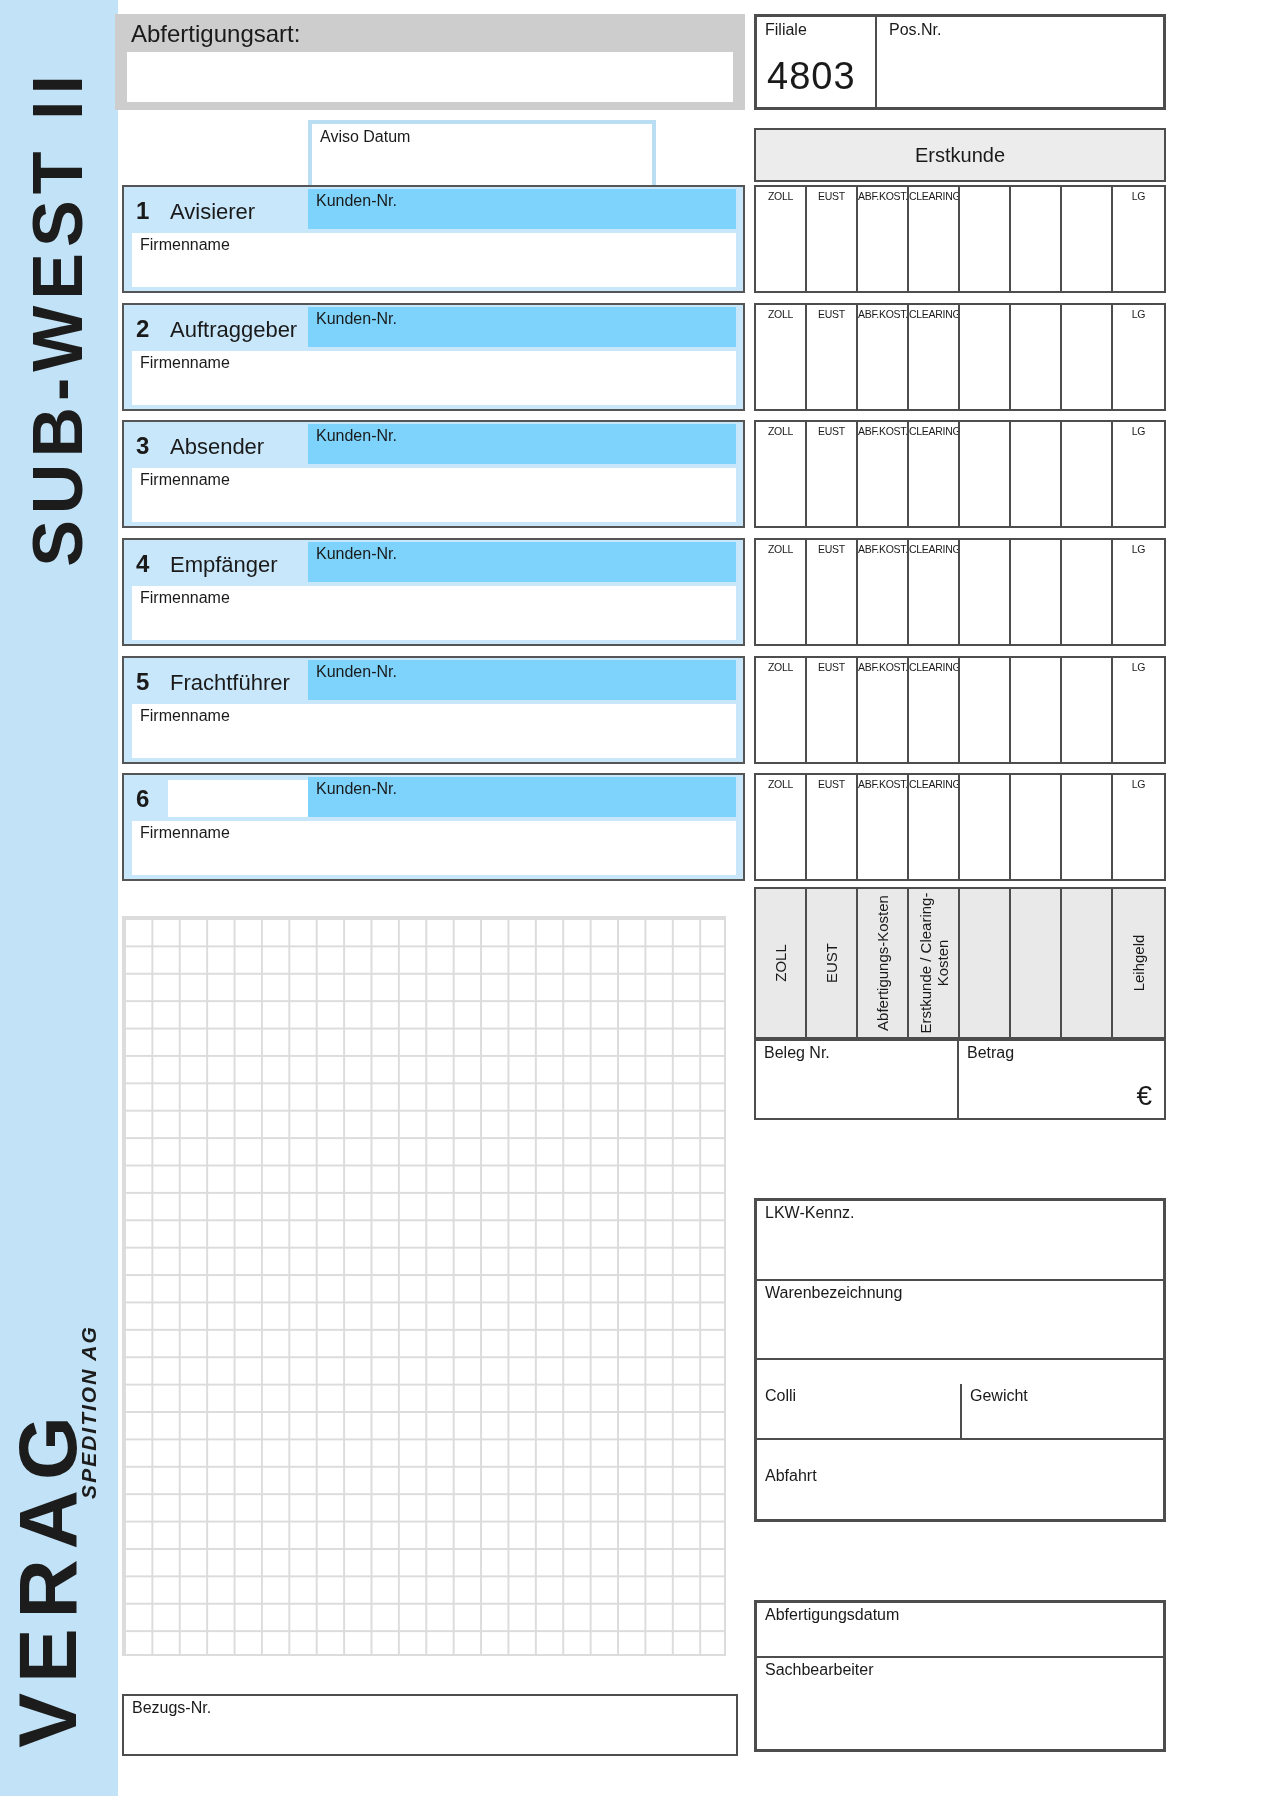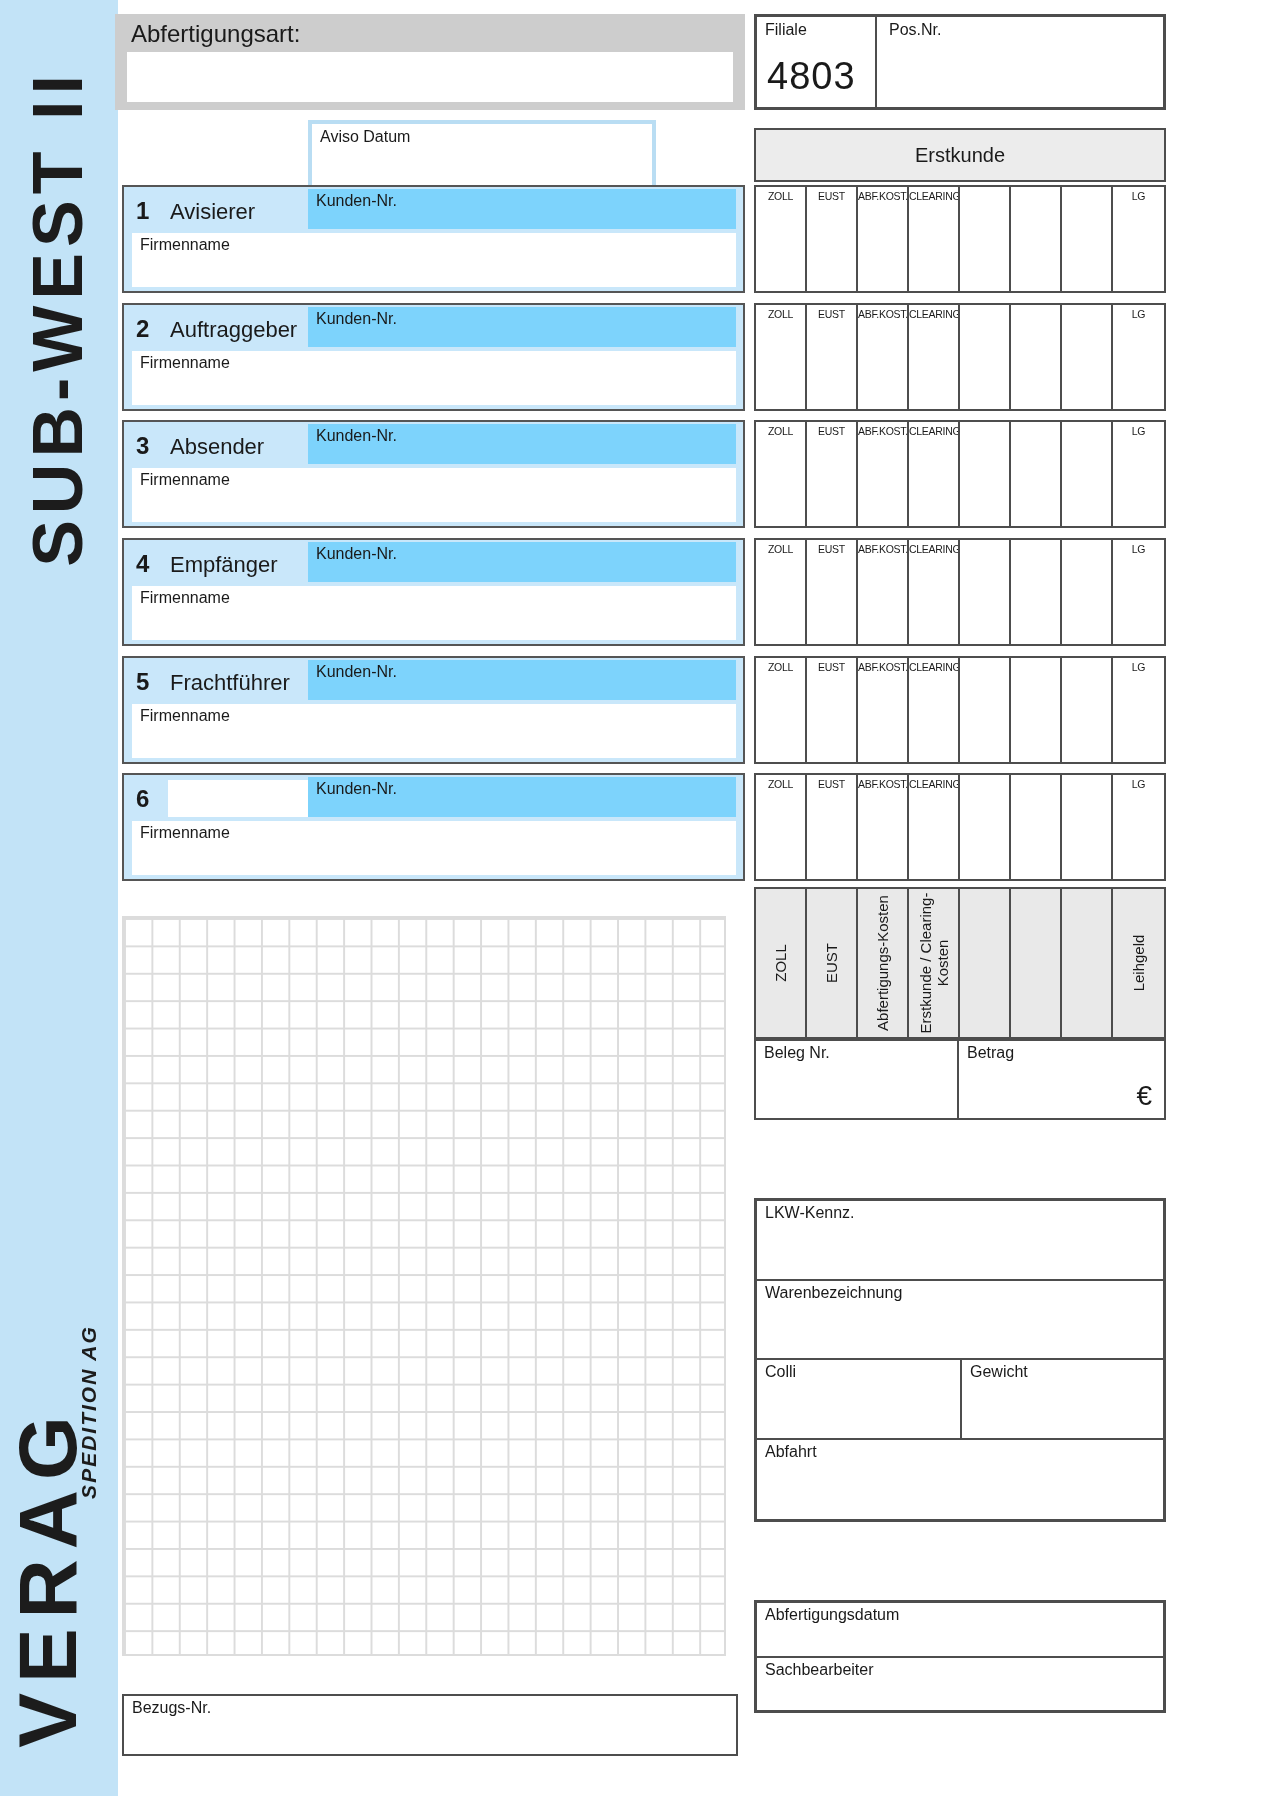--- a/index.html
+++ b/index.html
@@ -67,25 +67,25 @@
   .beleg-cell{width:203px;border-right:2px solid #4d4d4d;position:relative;box-sizing:border-box;padding-left:24px;}
   .betrag-cell{flex:1;position:relative;}
   .euro{position:absolute;right:12px;bottom:6px;font-size:28px;}
 
   
   .lkw-block{left:754px;top:1198px;width:412px;height:324px;background:#fff;
              border:3px solid #4d4d4d;box-sizing:border-box;
              display:grid;grid-template-rows:repeat(4,1fr);}
   .lkw-row{border-bottom:2px solid #4d4d4d;position:relative;}
   .lkw-row:last-child{border-bottom:none;}
-  .split{display:flex;}
+  .split{display:flex;margin-top:24px;}
   .split .cell-l{width:205px;border-right:2px solid #4d4d4d;position:relative;box-sizing:border-box;}
   .split .cell-r{flex:1;position:relative;}
 
-  .proc-block{left:754px;top:1600px;width:412px;height:113px;background:#fff;
+  .proc-block{left:754px;top:1600px;width:412px;height:152px;background:#fff;
               border:3px solid #4d4d4d;box-sizing:border-box;padding-left:9px;}
   .proc-row1{left:0;top:0;width:100%;height:55px;border-bottom:2px solid #4d4d4d;box-sizing:border-box;}
   .proc-row2{left:0;top:55px;width:100%;height:91px;}
 
   
   .anm-label{left:136px;top:937px;font-size:16px;text-decoration:underline;}
   .anm-grid{left:122px;top:916px;width:604px;height:740px;background:#fff;
             border:2px solid #dcdcdc;box-sizing:border-box;
             background-image:
               linear-gradient(to right,#dcdcdc 2px,transparent 2px),

